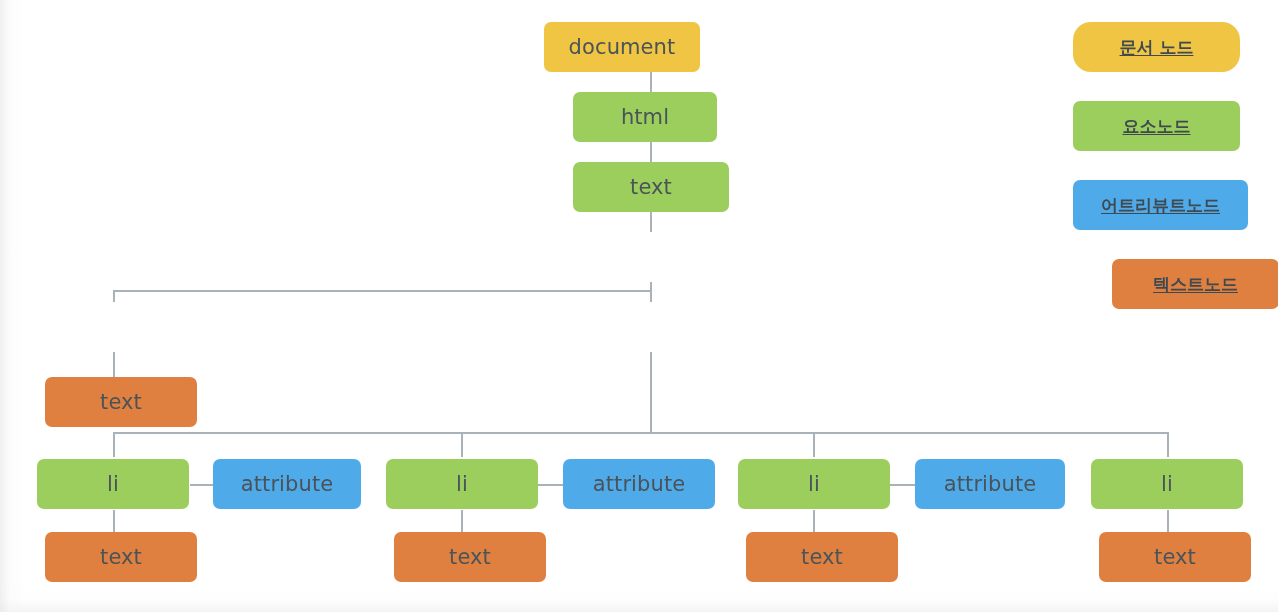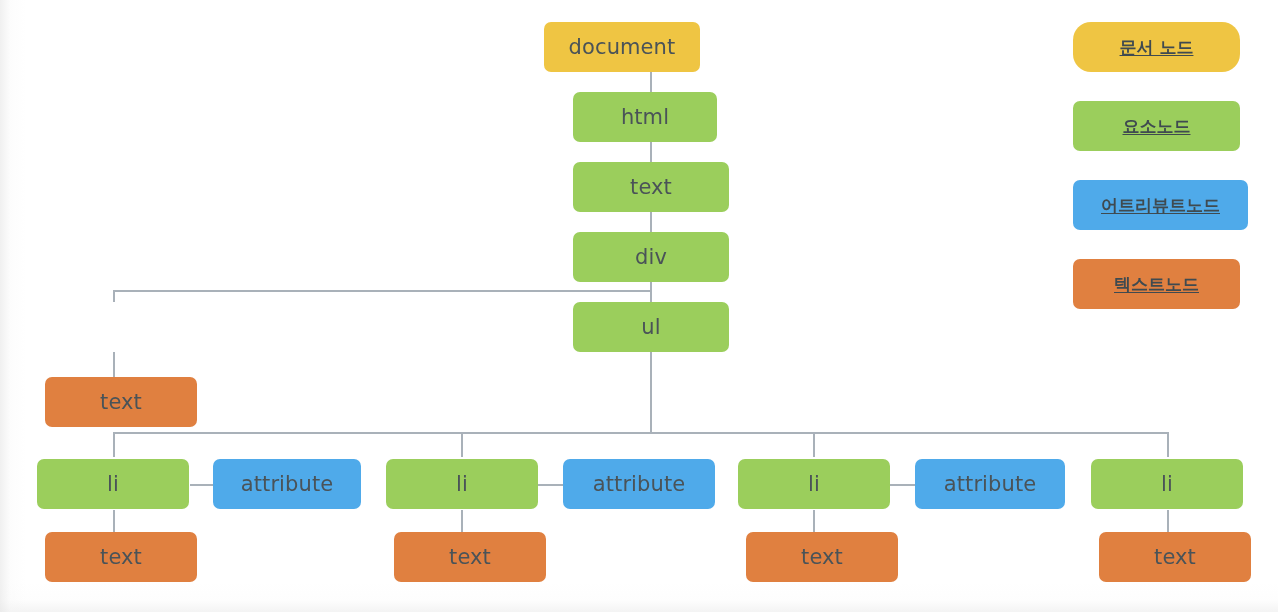--- a/index.html
+++ b/index.html
@@ -110,24 +110,22 @@
   <div class="edge v" style="left:461px; top:510px; height:22px;"></div>
   <div class="edge v" style="left:813px; top:510px; height:22px;"></div>
   <div class="edge v" style="left:1167px; top:510px; height:22px;"></div>
 
   <div class="node doc" style="left:544px; top:22px; width:156px; height:50px;text-align:right;">document</div>
 
   <div class="node elem" style="left:573px; top:92px; width:144px; height:50px;">html</div>
 
   <div class="node elem" style="left:573px; top:162px; width:156px; height:50px;">text</div>
 
-  <div class="node elem" style="left:573px; top:232px; width:156px; height:50px;">div</div>
 
 
-  <div class="node elem" style="left:573px; top:302px; width:156px; height:50px;">ul</div>
 
   <div class="node txt" style="left:37px; top:377px; width:152px; height:50px;">text</div>
 
   <div class="node elem" style="left:37px; top:459px; width:152px; height:50px;">li</div>
   <div class="node attr" style="left:213px; top:459px; width:148px; height:50px;">attribute</div>
 
   <div class="node elem" style="left:386px; top:459px; width:152px; height:50px;">li</div>
   <div class="node attr" style="left:563px; top:459px; width:152px; height:50px;">attribute</div>
 
   <div class="node elem" style="left:738px; top:459px; width:152px; height:50px;">li</div>
@@ -136,15 +134,15 @@
   <div class="node elem" style="left:1091px; top:459px; width:152px; height:50px;">li</div>
 
   <div class="node txt" style="left:37px; top:532px; width:152px; height:50px;">text</div>
   <div class="node txt" style="left:386px; top:532px; width:152px; height:50px;">text</div>
   <div class="node txt" style="left:738px; top:532px; width:152px; height:50px;">text</div>
   <div class="node txt" style="left:1091px; top:532px; width:152px; height:50px;">text</div>
 
   <div class="legend-item doc" style="left:1073px; top:22px; width:167px; height:50px;border-radius:18px;">문서 노드</div>
   <div class="legend-item elem" style="left:1073px; top:101px; width:167px; height:50px;">요소노드</div>
   <div class="legend-item attr" style="left:1073px; top:180px; width:175px; height:50px;">어트리뷰트노드</div>
-  <div class="legend-item txt" style="left:1073px; top:259px; width:167px; height:50px;">텍스트노드</div>
+  <div class="legend-item txt" style="left:1112px; top:259px; width:167px; height:50px;">텍스트노드</div>
 
 </div>
 
 </body></html>

